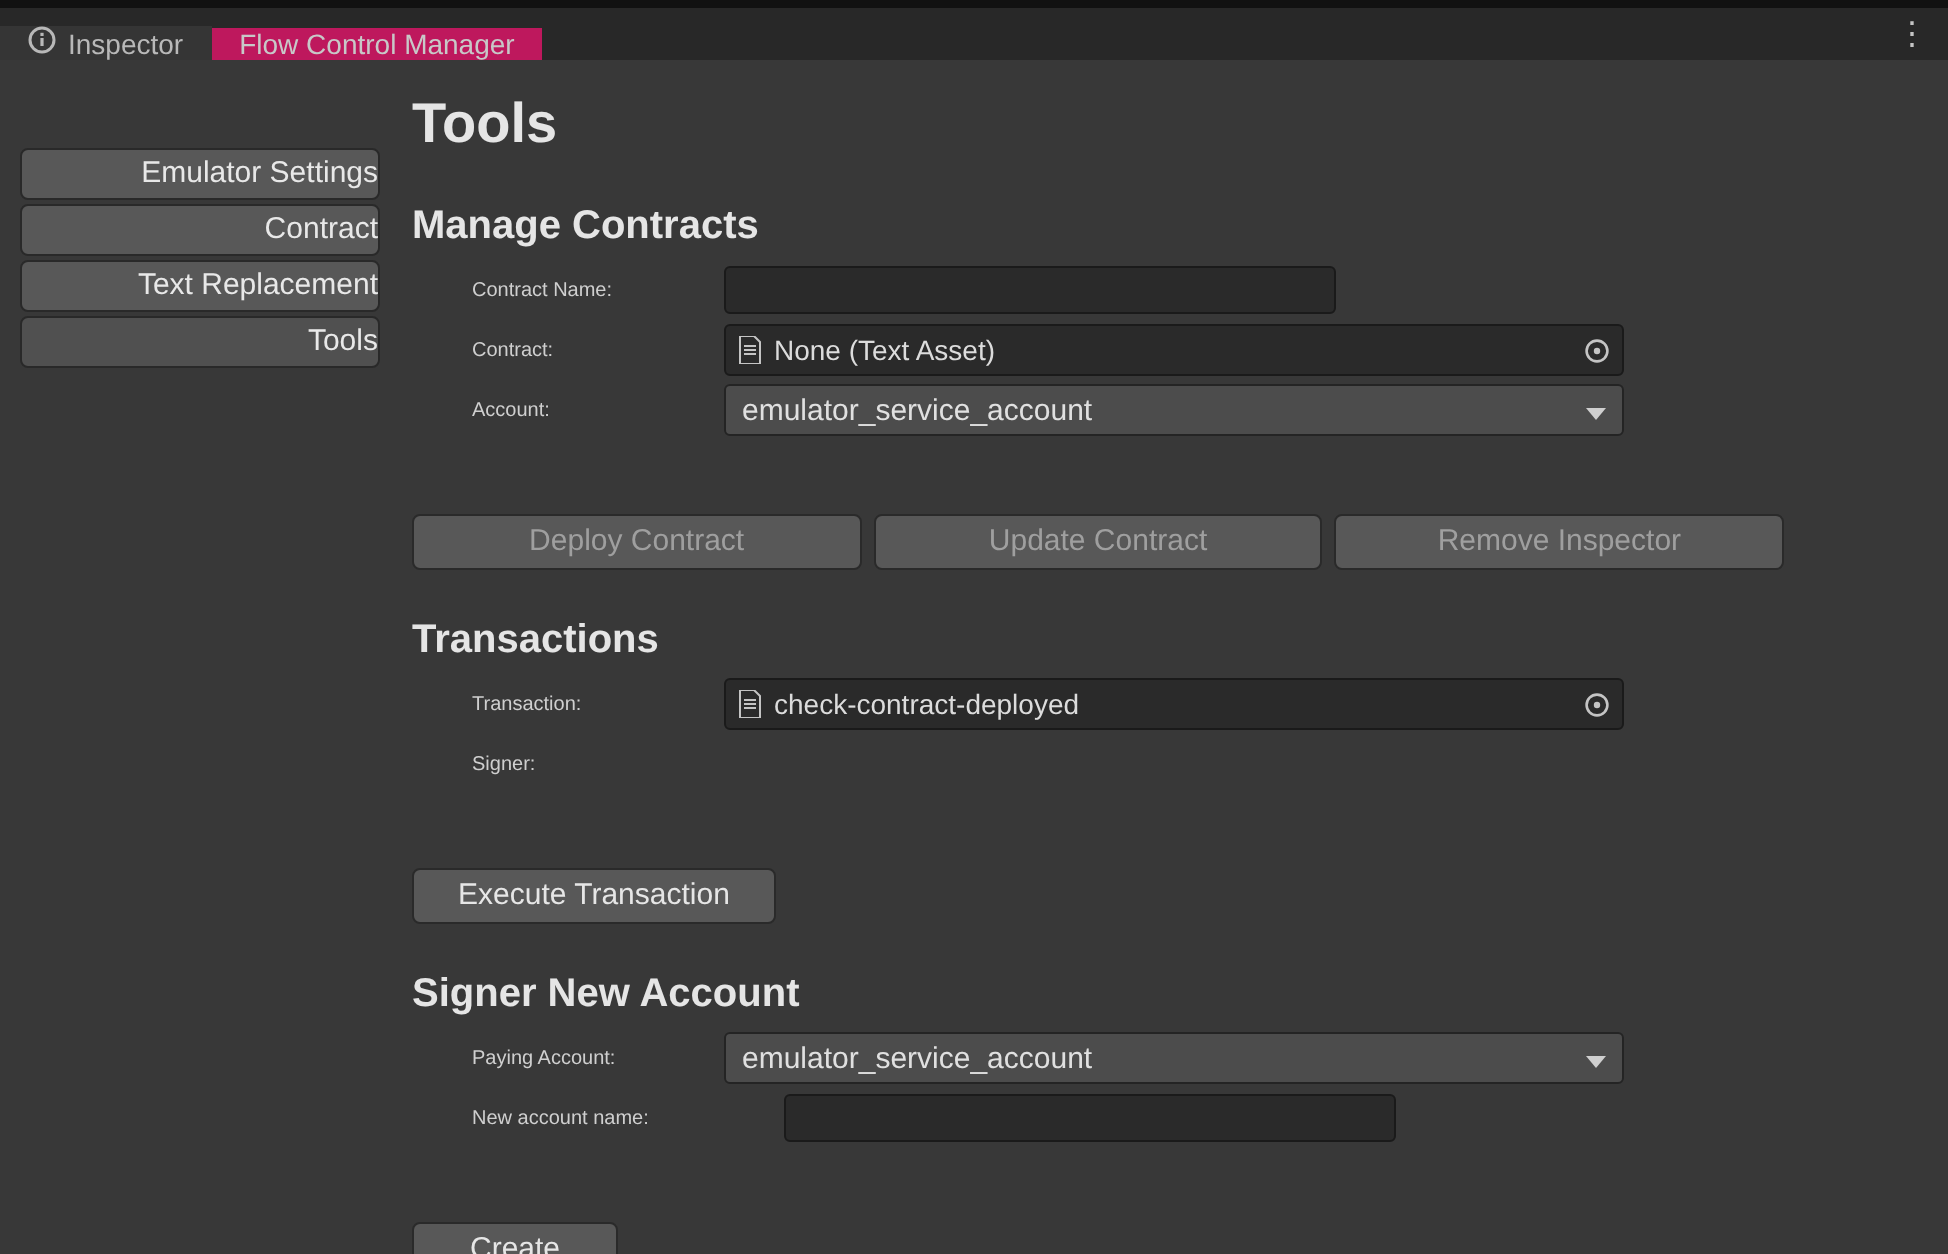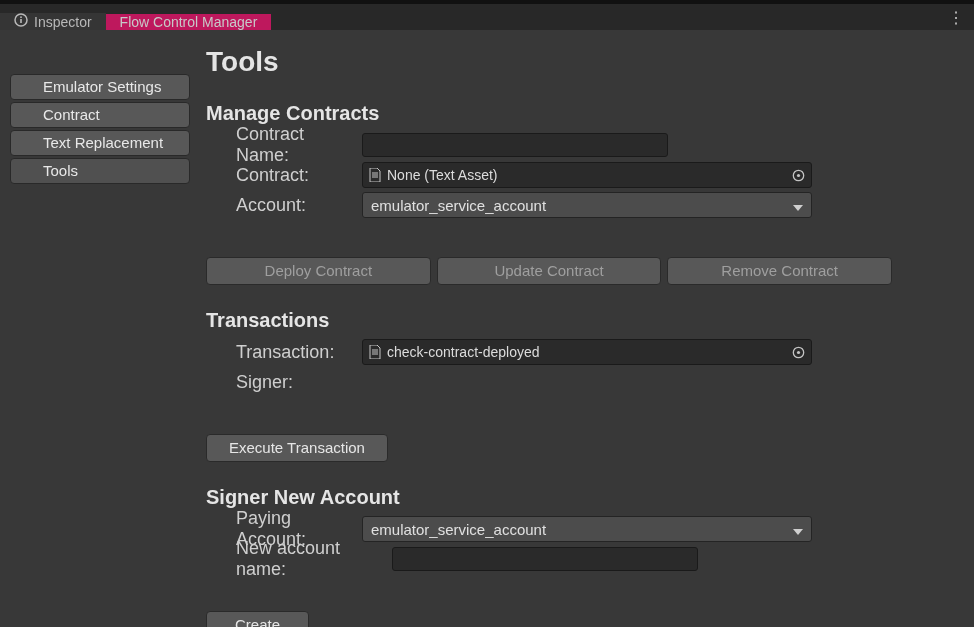--- a/index.html
+++ b/index.html
@@ -57,21 +57,21 @@
     gap: 2px;
     padding-top: 36px;
   }
   .side-btn {
     background: #585858;
     color: #e8e8e8;
     border: 1px solid #292929;
     border-radius: 4px;
     height: 26px;
     line-height: 24px;
-    text-align: left;
+    text-align: right;
     font-size: 15px;
     cursor: pointer;
     padding-left: 32px;
   }
   .side-btn.selected { background: #505050; }
 
   .contentwrap { flex: 1; display: flex; flex-direction: column; }
   .page-title {
     color: #e5e5e5;
     font-size: 28px;
@@ -95,21 +95,21 @@
   .fieldrow {
     display: flex;
     align-items: center;
     height: 28px;
     margin-bottom: 2px;
   }
   .fieldlabel {
     width: 156px;
     padding-left: 30px;
     color: #cfcfcf;
-    font-size: 18px;
+    font-size: 10px;
   }
   .field-area { flex: 1; max-width: 450px; }
 
   .text-input {
     background: #2a2a2a;
     border: 1px solid #1a1a1a;
     border-radius: 3px;
     height: 24px;
     width: 306px;
     color: #d0d0d0;
@@ -268,21 +268,21 @@
                     <path d="M0 0l5 6 5-6z" fill="#cfcfcf"></path>
                   </svg>
               </span>
             </div>
           </div>
         </div>
 
         <div class="btn-row" style="max-width:686px;">
           <div class="action-btn">Deploy Contract</div>
           <div class="action-btn">Update Contract</div>
-          <div class="action-btn">Remove Contract</div>
+          <div class="action-btn">Remove Inspector</div>
         </div>
       </div>
 
       <div>
         <div class="section-title">Transactions</div>
 
         <div class="fieldrow">
           <div class="fieldlabel">Transaction:</div>
           <div class="field-area">
             <div class="object-field">

